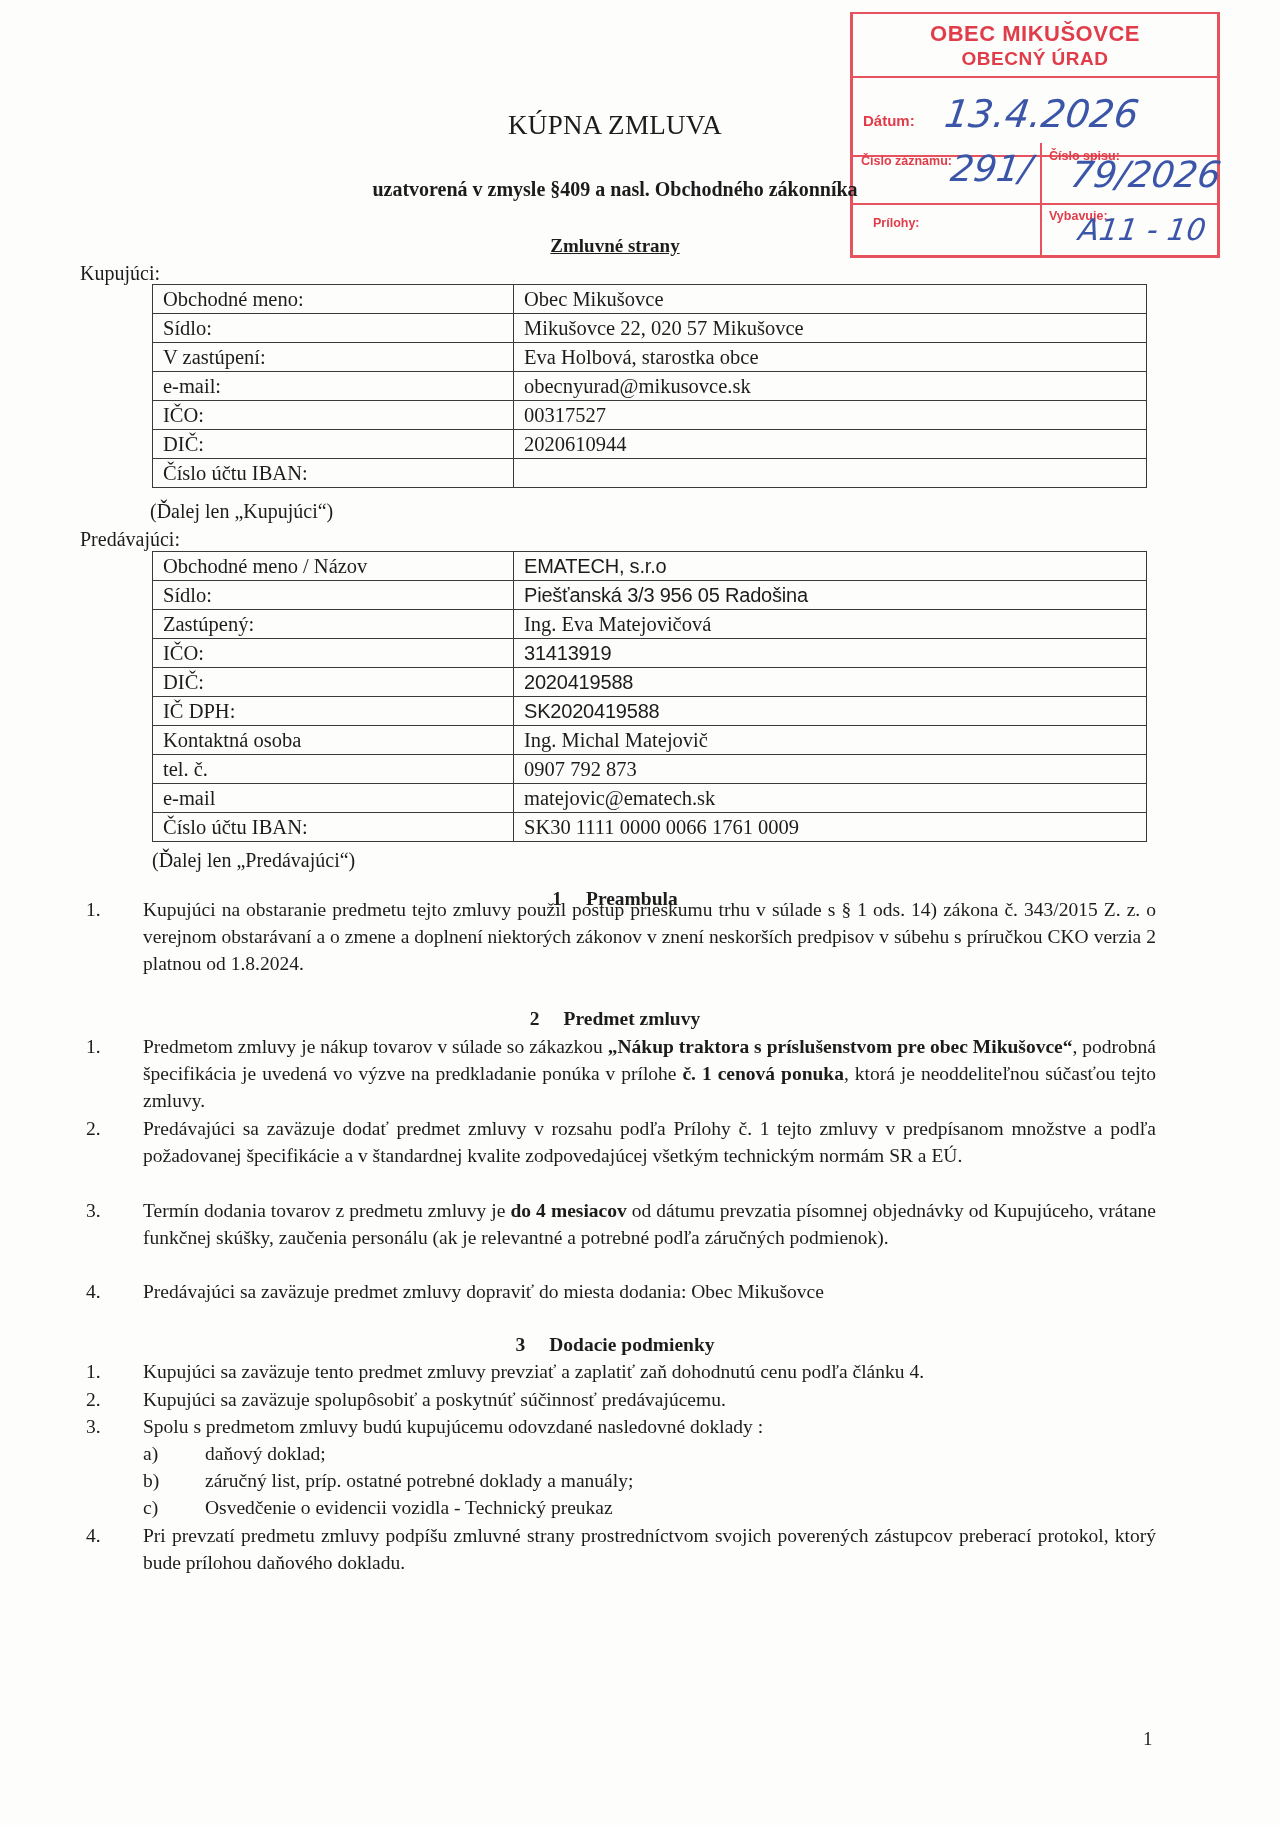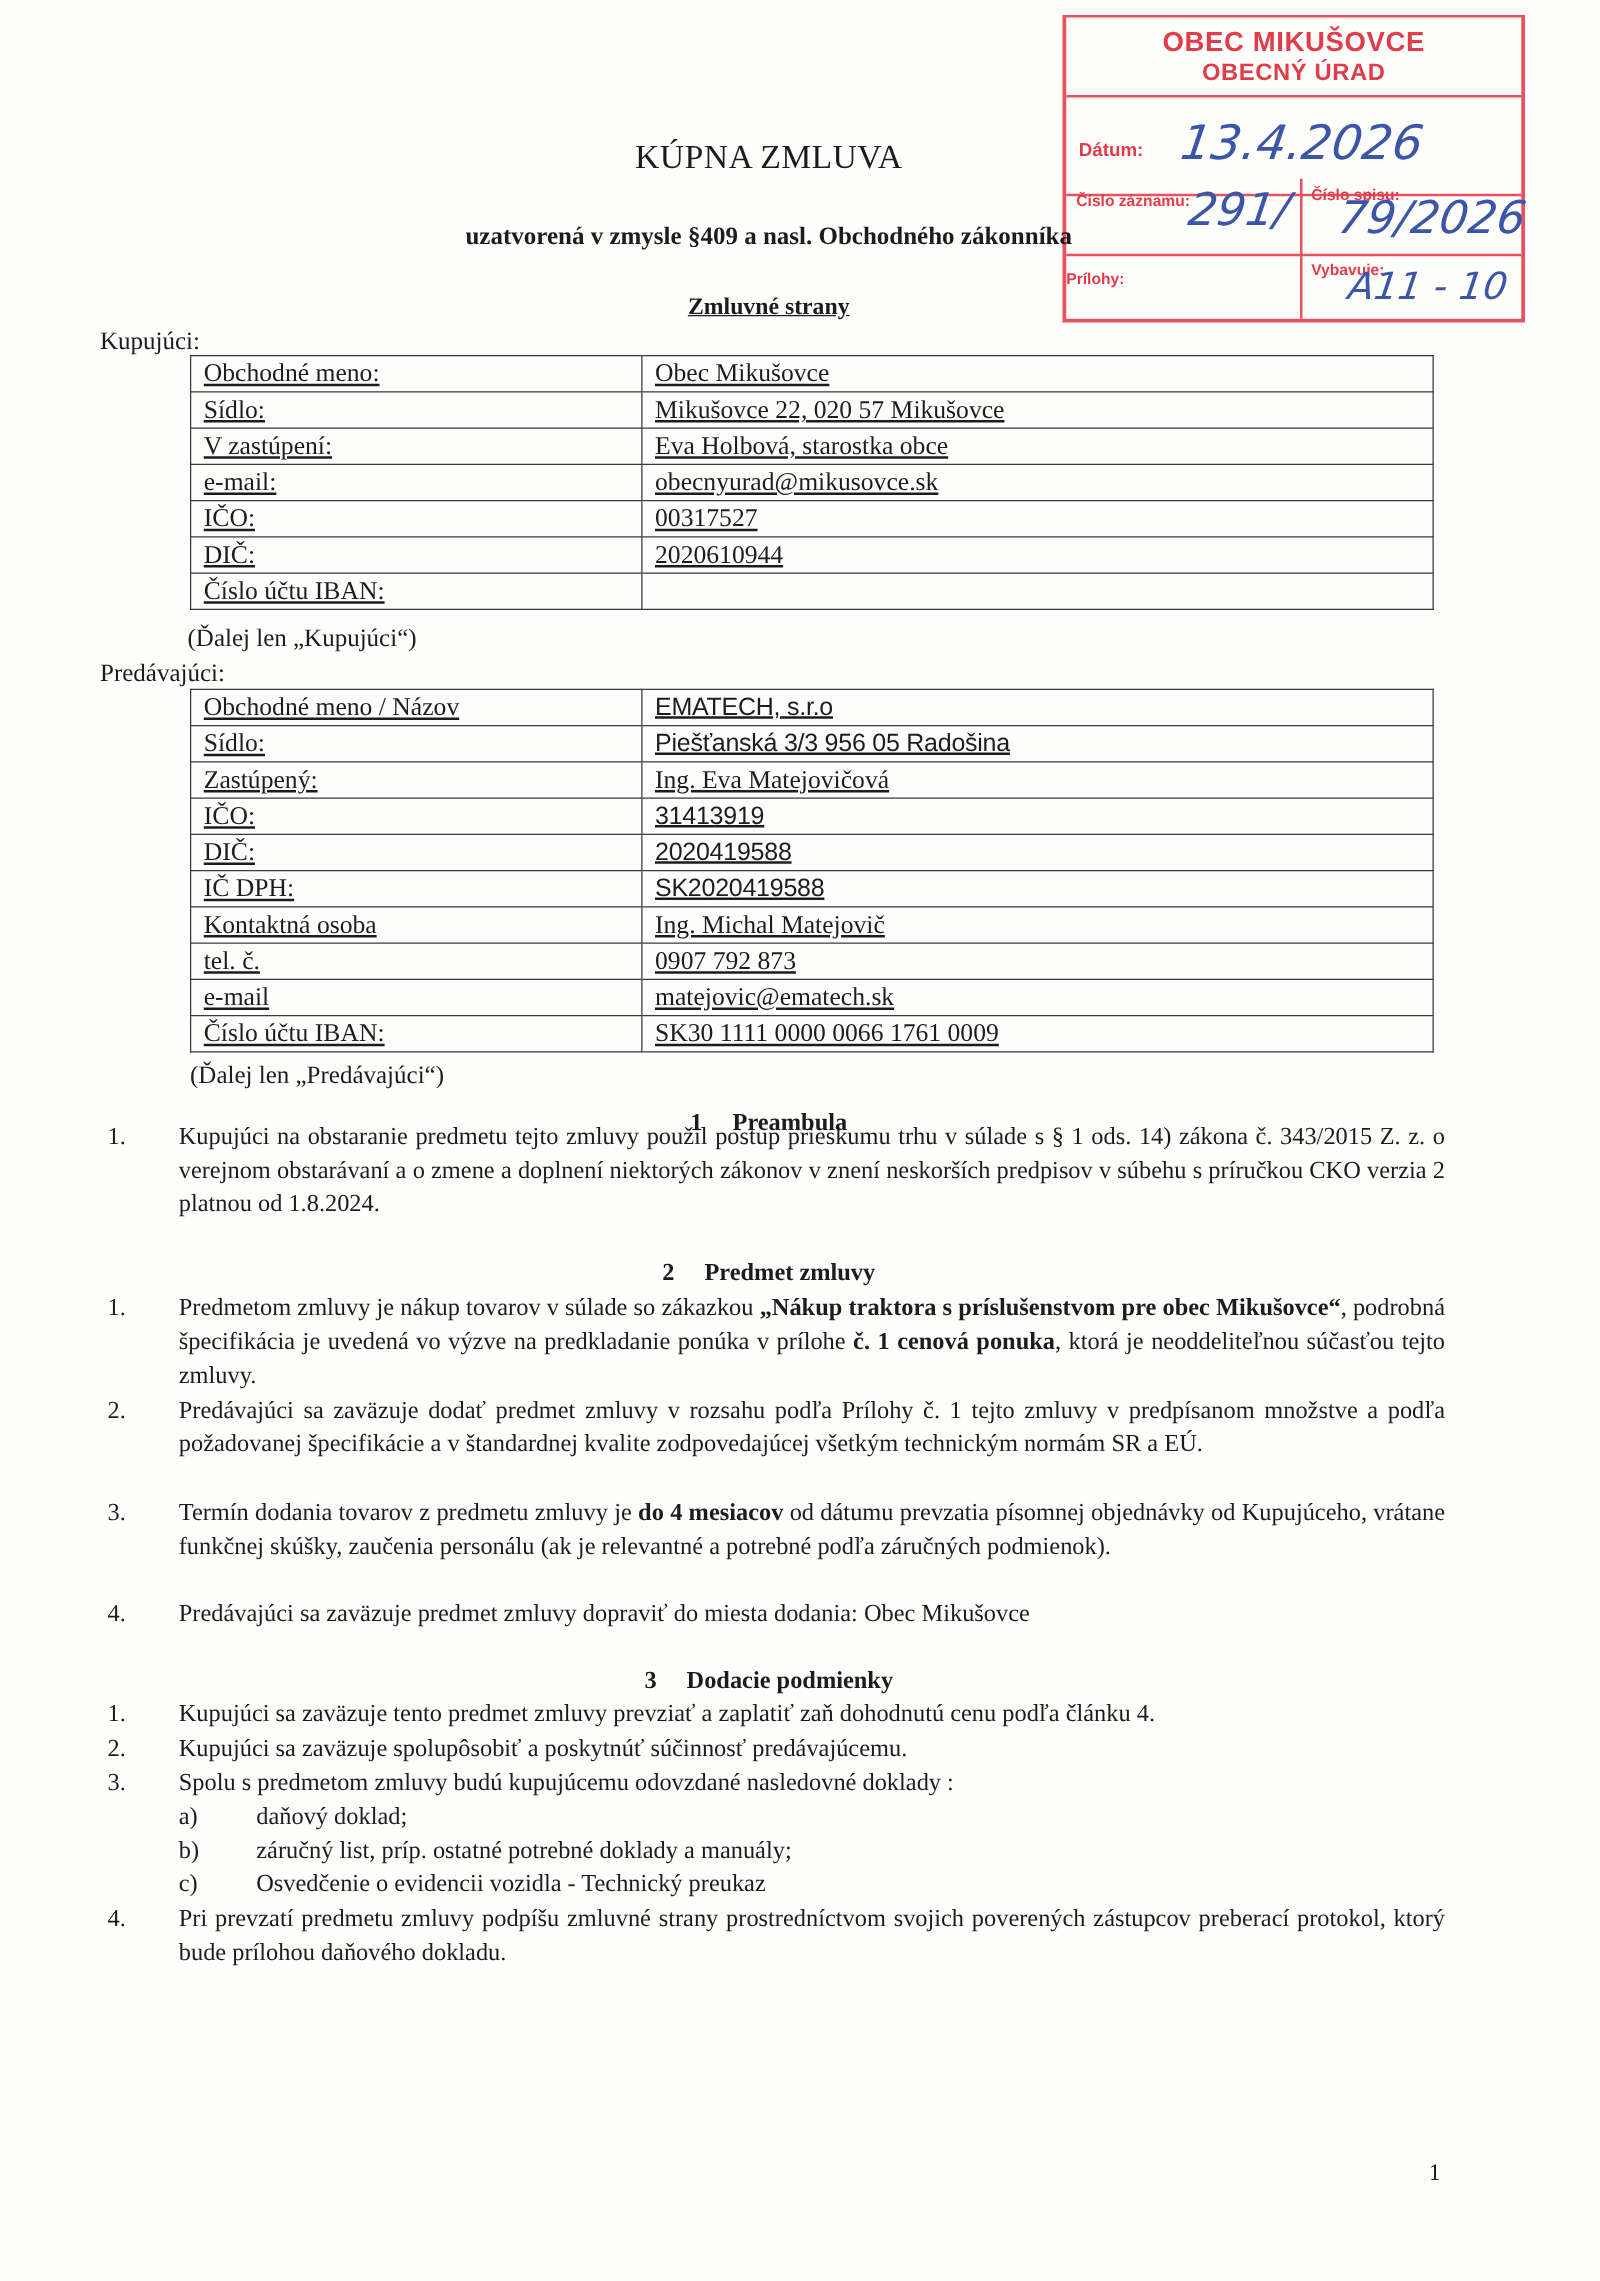--- a/index.html
+++ b/index.html
@@ -8,21 +8,21 @@
     background: #fdfdfc;
     font-family: "Liberation Serif", "DejaVu Serif", serif;
     color: #1c1c1c;
   }
   .abs { position: absolute; }
   .title { left: 0; width: 1230px; top: 110px; text-align: center; font-size: 27px; font-weight: normal; letter-spacing: 0.3px; }
   .subtitle { left: 0; width: 1230px; top: 178px; text-align: center; font-size: 20px; font-weight: bold; }
   .parties-heading { left: 0; width: 1230px; top: 235px; text-align: center; font-size: 19px; font-weight: bold; text-decoration: underline; }
   .party-label { font-size: 20px; font-weight: normal; }
   table.party { position: absolute; border-collapse: collapse; font-size: 20.5px; }
-  table.party td { border: 1.6px solid #3a3a3a; padding: 0 10px; height: 28px; line-height: 28px; white-space: nowrap; text-decoration: underline; }
+  table.party td { border: 1.6px solid #3a3a3a; padding: 0 10px; height: 28px; line-height: 28px; white-space: nowrap; }
   table.party td.k { width: 340px; }
   table.party td.v { width: 612px; }
   table.seller td.v.sans { font-family: "Liberation Sans", "DejaVu Sans", sans-serif; font-size: 20px; letter-spacing: -0.2px; }
   .aka { font-size: 20px; }
   .sec-heading { left: 0; width: 1230px; text-align: center; font-size: 19.5px; font-weight: bold; }
   .sec-heading .num { margin-right: 24px; }
   .item { left: 86px; width: 1070px; font-size: 19.5px; line-height: 27px; }
   .item .n { position: absolute; left: 0; top: 0; }
   .item .t { margin-left: 57px; text-align: justify; }
   .sub { left: 143px; width: 1000px; font-size: 19.5px; line-height: 27px; }
@@ -54,21 +54,21 @@
   <div class="row-date">
     <span class="lbl" style="left:10px; top:24px;">Dátum:</span>
     <span class="hand" style="left:92px; top:4px; font-size:38px;">13.4.2026</span>
   </div>
   <div class="vdiv"></div>
   <div class="hdiv"></div>
   <span class="lbl small" style="left:8px; top:140px;">Číslo záznamu:</span>
   <span class="hand" style="left:98px; top:134px; font-size:36px;">291/</span>
   <span class="lbl small" style="left:196px; top:135px;">Číslo spisu:</span>
   <span class="hand" style="left:218px; top:140px; font-size:36px;">79/2026</span>
-  <span class="lbl small" style="left:0; top:202px;">Prílohy:</span>
+  <span class="lbl small" style="left:20px; top:202px;">Prílohy:</span>
   <span class="lbl small" style="left:196px; top:195px;">Vybavuje:</span>
   <span class="hand" style="left:226px; top:198px; font-size:30px;">A11 - 10</span>
 </div>
 
 <div class="abs title">KÚPNA ZMLUVA</div>
 <div class="abs subtitle">uzatvorená v zmysle §409 a nasl. Obchodného zákonníka</div>
 <div class="abs parties-heading">Zmluvné strany</div>
 
 <div class="abs party-label" style="left:80px; top:262px;">Kupujúci:</div>
 <table class="party buyer" style="left:152px; top:284px;">

